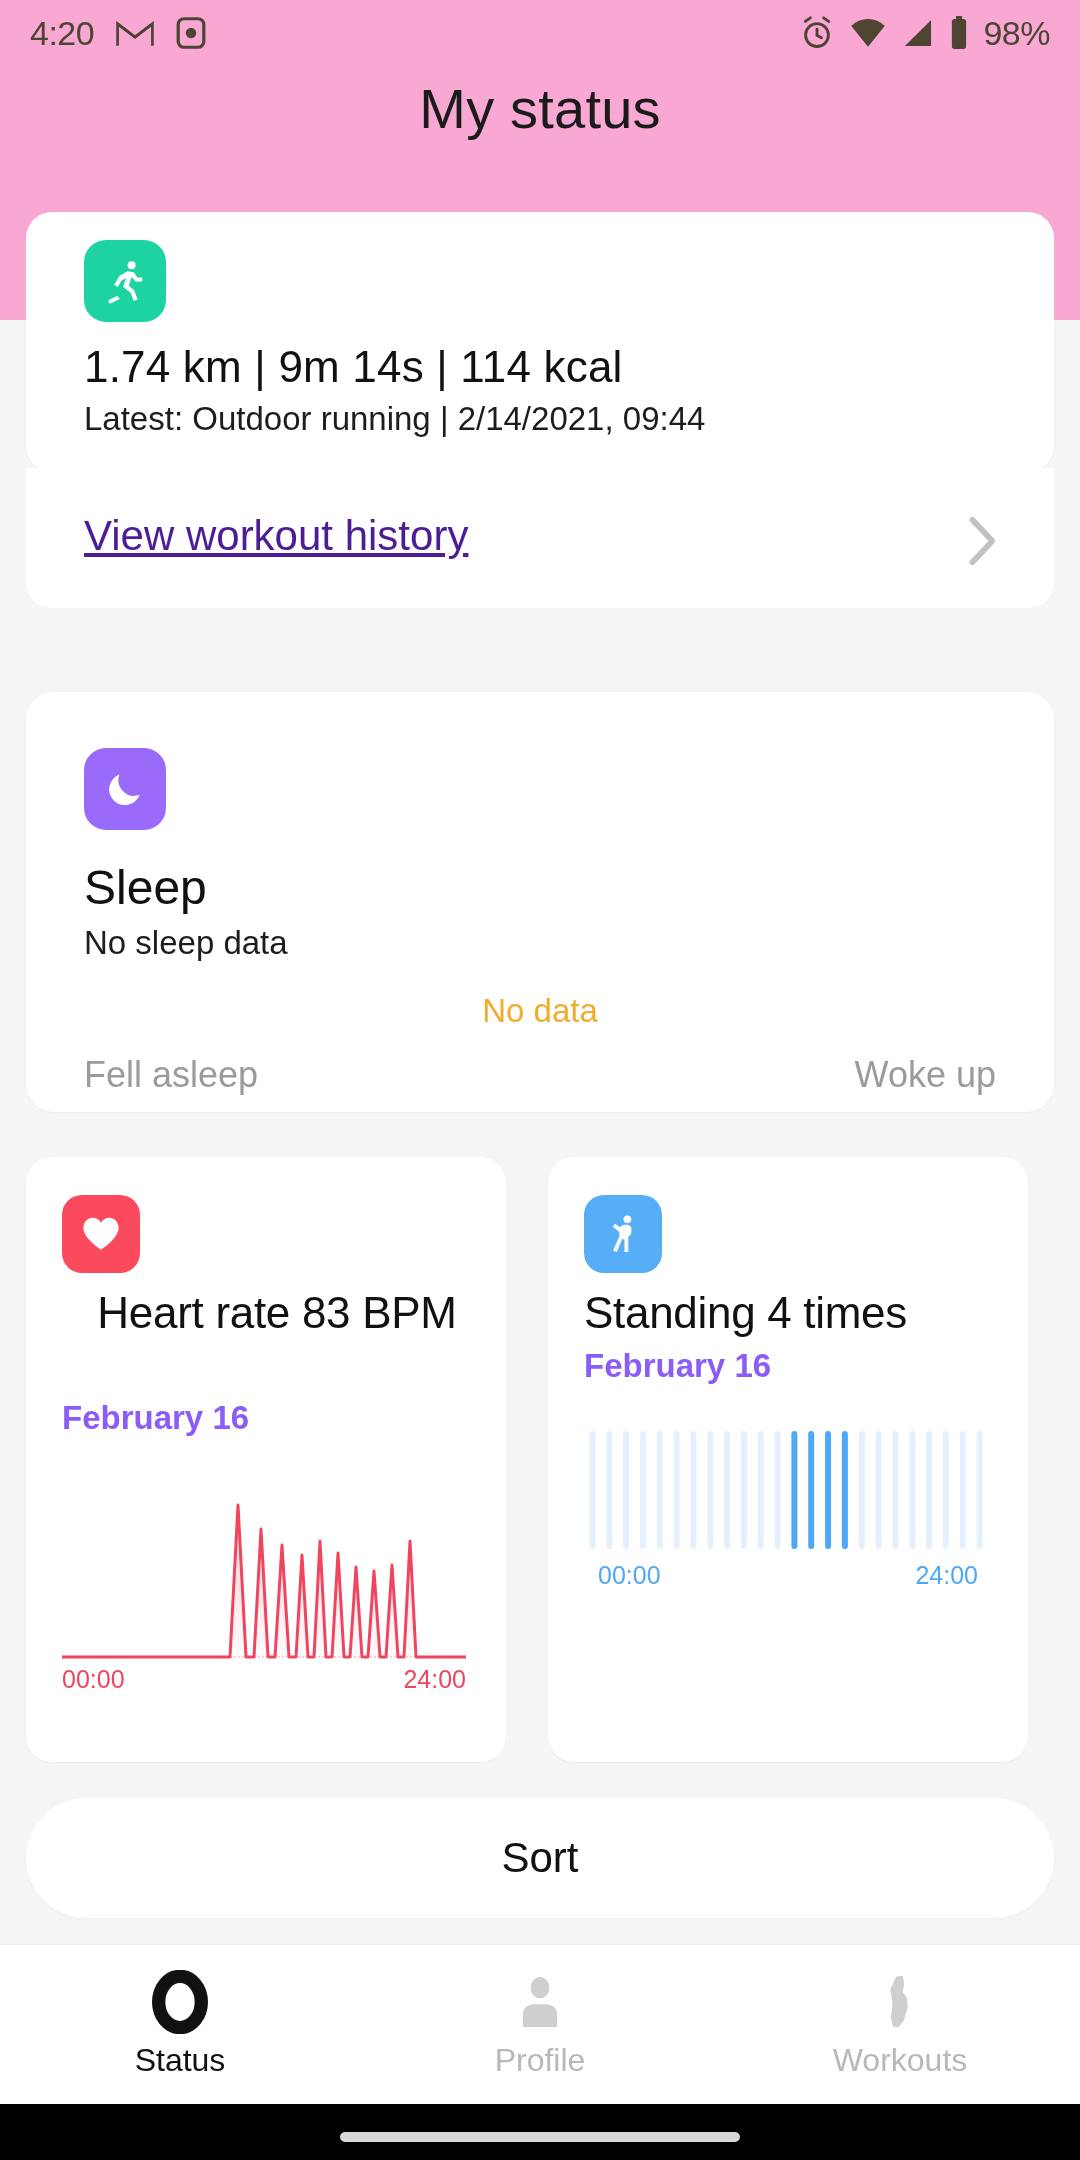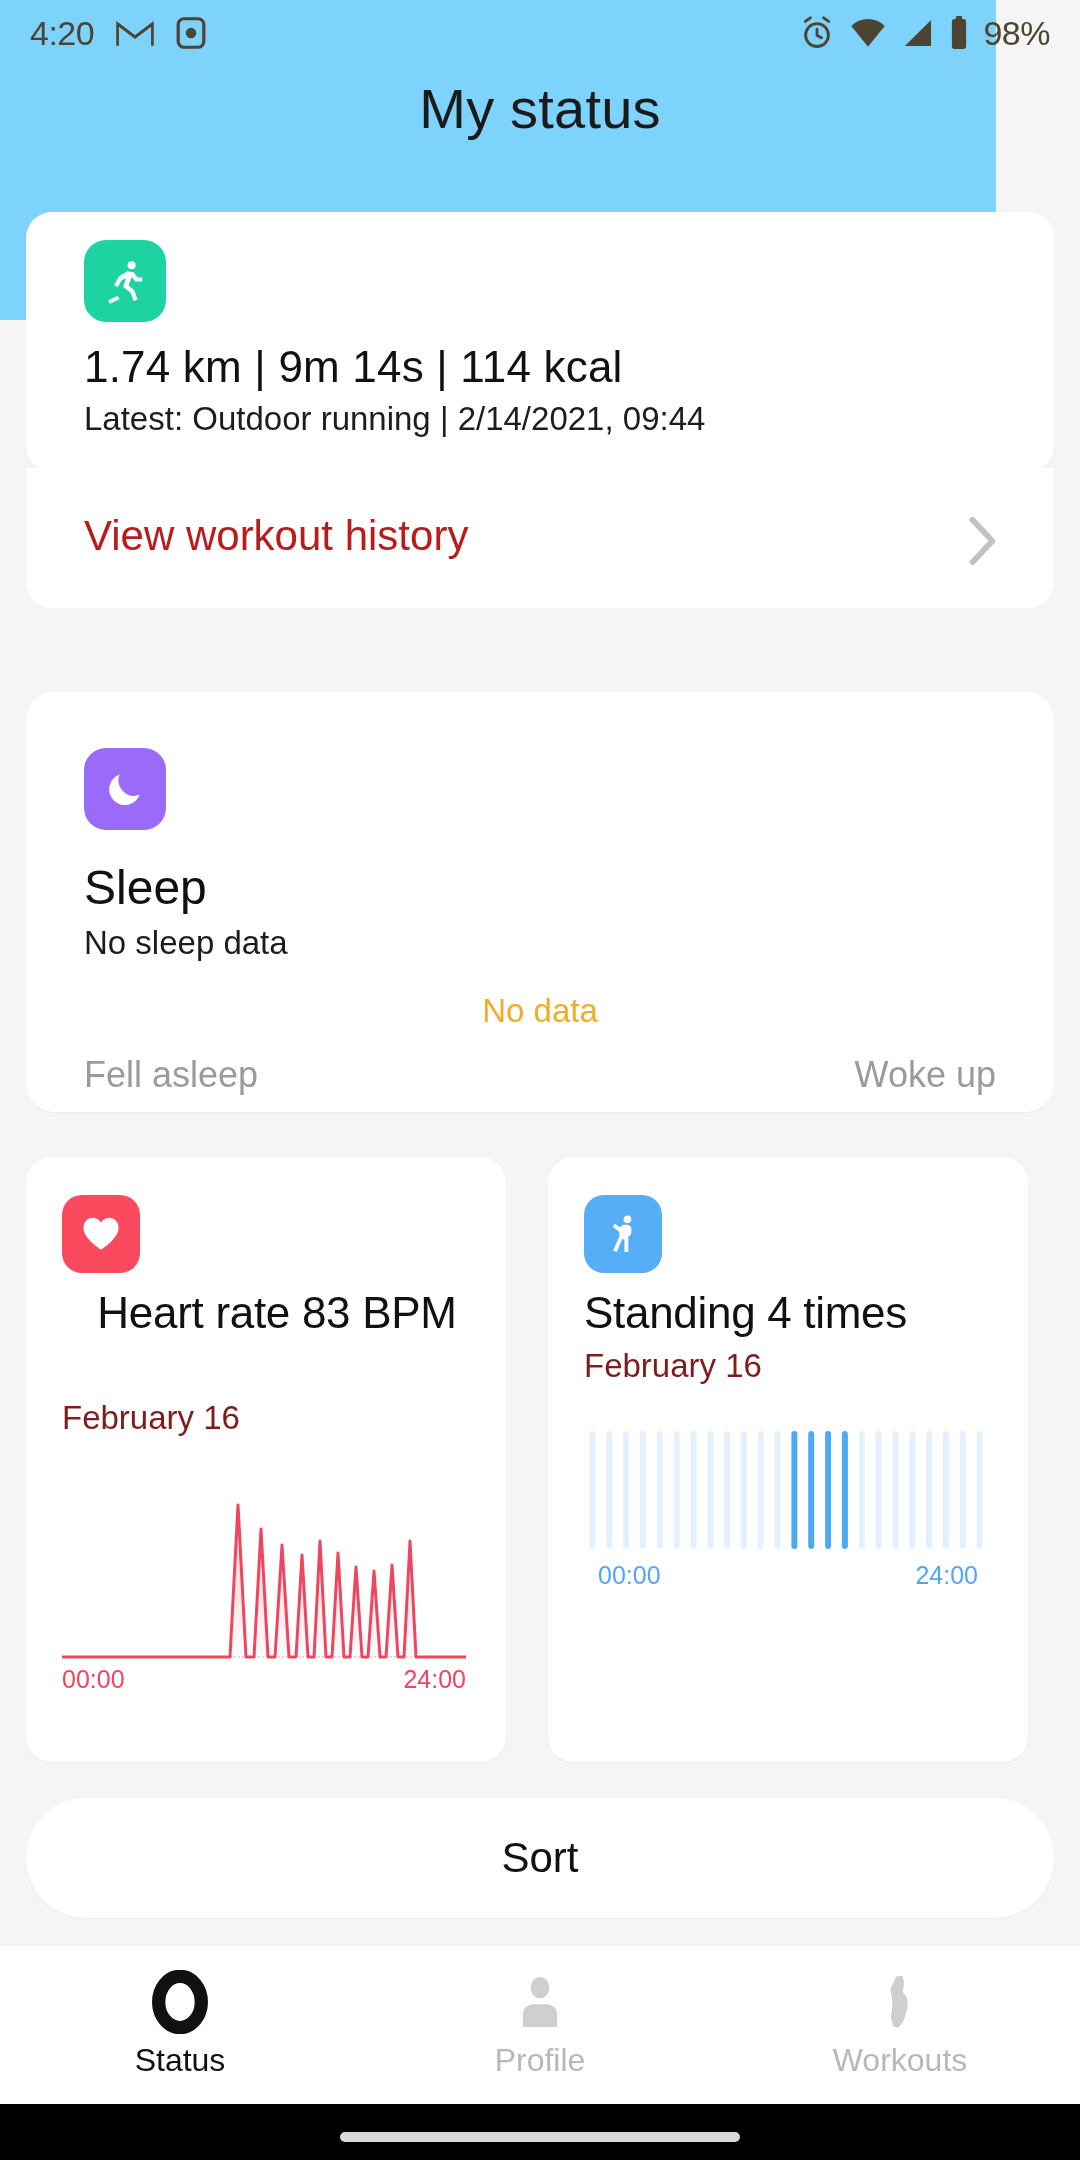--- a/index.html
+++ b/index.html
@@ -7,22 +7,22 @@
   body {
     font-family:"Liberation Sans", sans-serif;
     background:#f5f5f5;
     overflow:hidden;
     -webkit-font-smoothing:antialiased;
   }
   #app { position:relative; width:1080px; height:2160px; background:#f5f5f5; }
 
   
   .header {
-    position:absolute; top:0; left:0; width:996px; height:320px;
-    background:#7dd3fc;
+    position:absolute; top:0; left:0; width:1080px; height:320px;
+    background:#f9a8d4;
   }
   .statusbar {
     position:absolute; top:0; left:0; width:1080px; height:66px;
     display:flex; align-items:center; padding:0 30px;
   }
   .sb-left { display:flex; align-items:center; gap:22px; }
   .sb-time { font-size:34px; color:#4d4431; font-weight:400; letter-spacing:-0.5px; }
   .sb-right { margin-left:auto; display:flex; align-items:center; gap:14px; }
   .sb-pct { font-size:34px; color:#4d4431; letter-spacing:-0.5px; }
   .sb-ico { display:block; }
@@ -58,21 +58,21 @@
   }
   .wo-divider {
     position:absolute; left:58px; top:256px; width:912px; height:1px;
     background:#e6e6e6;
   }
   .history-row {
     position:absolute; left:26px; top:468px; width:1028px; height:140px;
     background:#fff; border-radius:0 0 26px 26px;
   }
   .history-label {
-    position:absolute; left:58px; top:44px; font-size:42px; color:#b91c1c;
+    position:absolute; left:58px; top:44px; font-size:42px; color:#4c1d95;text-decoration:underline;
   }
   .history-chevron { position:absolute; right:54px; top:47px; }
 
   
   .sleep-card {
     position:absolute; left:26px; top:692px; width:1028px; height:420px;
   }
   .sleep-icon {
     position:absolute; left:58px; top:56px; width:82px; height:82px;
     border-radius:22px; background:#9a6bfa;
@@ -106,21 +106,21 @@
     position:absolute; left:36px; top:38px; width:78px; height:78px;
     border-radius:20px; display:flex; align-items:center; justify-content:center;
   }
   .hc-icon.heart { background:#fb4a5e; }
   .hc-icon.stand { background:#56aef6; }
   .hc-title {
     position:absolute; left:36px; top:134px; width:430px;
     font-size:44px; line-height:1.0; color:#111; letter-spacing:-0.3px;
   }
   .hc-date {
-    position:absolute; left:36px; font-size:33px; color:#7f1d1d;
+    position:absolute; left:36px; font-size:33px; color:#8b5cf6;font-weight:bold;
   }
 
   .chart-wrap { position:absolute; }
   .axis-label { position:absolute; font-size:25px; }
 
   
   .sort-btn {
     position:absolute; left:26px; top:1798px; width:1028px; height:120px;
     background:#fff; border-radius:60px;
     display:flex; align-items:center; justify-content:center;

